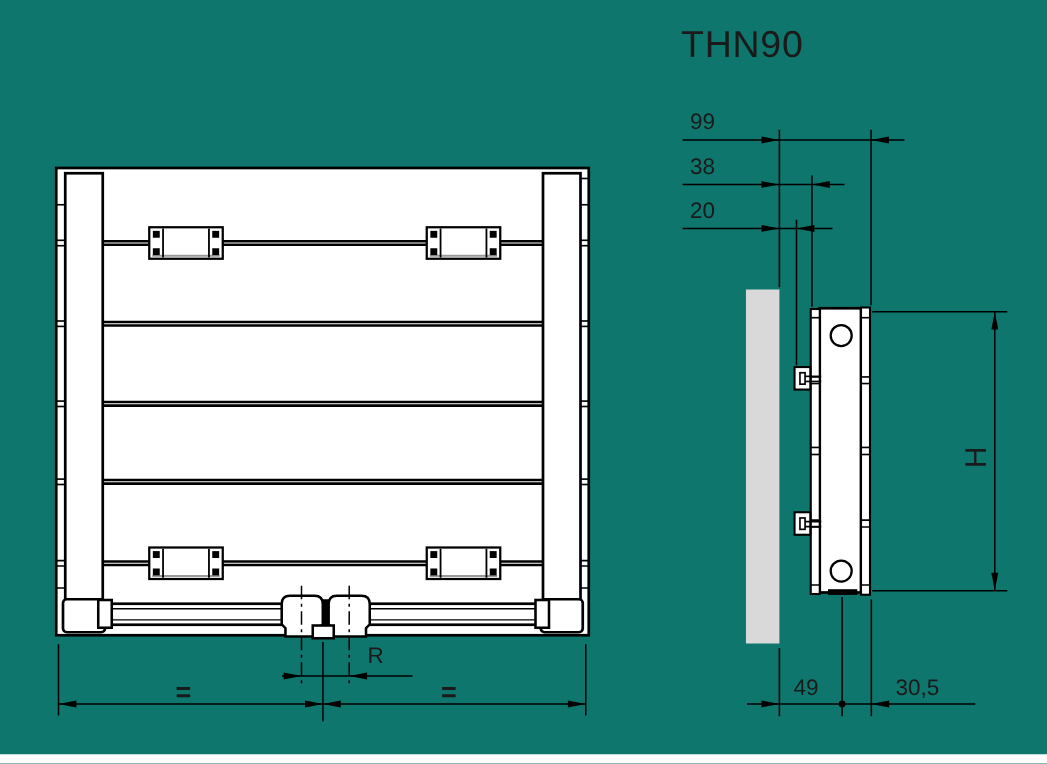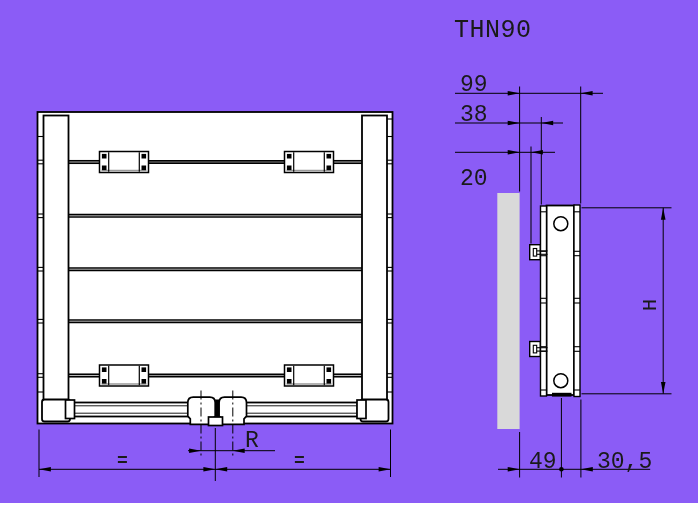--- a/index.html
+++ b/index.html
@@ -1,28 +1,28 @@
 <!DOCTYPE html>
 <html><head>
 <meta charset="utf-8">
 <style>
   html,body{margin:0;padding:0;background:#fff;}
   #screen{
-    position:relative;width:698px;height:503px;background:#8b5cf6;
-    font-family:Liberation Mono, monospace;
+    position:relative;width:698px;height:503px;background:#0f766e;
+    font-family:Liberation Sans, sans-serif;
     color:var(--text,#1a1a1a);overflow:hidden;
   }
   #drawing{position:absolute;left:0;top:0;}
   .s{stroke:var(--line,#000);fill:none;}
   .sf{stroke:var(--line,#000);fill:#fff;}
   .blk{fill:var(--line,#000);stroke:none;}
   .shadow{stroke:var(--bracket_shadow,#9a9a9a);fill:none;}
   .wallfill{fill:var(--wall,#d9d9d9);stroke:none;}
   .lbl{position:absolute;line-height:1;white-space:nowrap;}
-  .dim{font-size:23px;}
+  .dim{font-size:15px;}
   .title{font-size:25px;letter-spacing:.5px;}
   .eq{font-size:18px;font-weight:700;}
   .rot{transform:rotate(-90deg);transform-origin:center center;}
 </style>
 </head>
 <body>
 
 <div id="screen" style="--line: #000000; --text: #1a1a1a; --wall: #d9d9d9; --bracket_shadow: #9a9a9a;">
 
   <svg id="drawing" width="698" height="509" viewBox="0 0 698 509">
@@ -235,21 +235,21 @@
         <circle cx="561.4" cy="469.3" r="2.3" class="blk"></circle>
         <polygon points="580.9,469.3 592.8,467 592.8,471.6" class="blk"></polygon>
       </g>
     </g>
   </svg>
 
   <div class="lbl title" style="left:454px;top:18px;">THN90</div>
 
   <div class="lbl dim" style="left:460px;top:74px;">99</div>
   <div class="lbl dim" style="left:460px;top:103.5px;">38</div>
-  <div class="lbl dim" style="left:460px;top:133px;margin-top:35px;">20</div>
+  <div class="lbl dim" style="left:460px;top:133px;">20</div>
 
   <div class="lbl dim rot" style="left:640px;top:295px;width:22px;text-align:center;font-size:20px;">H</div>
 
   <div class="lbl dim" style="left:529px;top:450.5px;">49</div>
   <div class="lbl dim" style="left:597px;top:450.5px;text-align:center;">30,5</div>
 
   <div class="lbl dim" style="left:245px;top:429.5px;">R</div>
 
   <div class="lbl eq" style="left:117px;top:452px;">=</div>
   <div class="lbl eq" style="left:294px;top:452px;">=</div>

